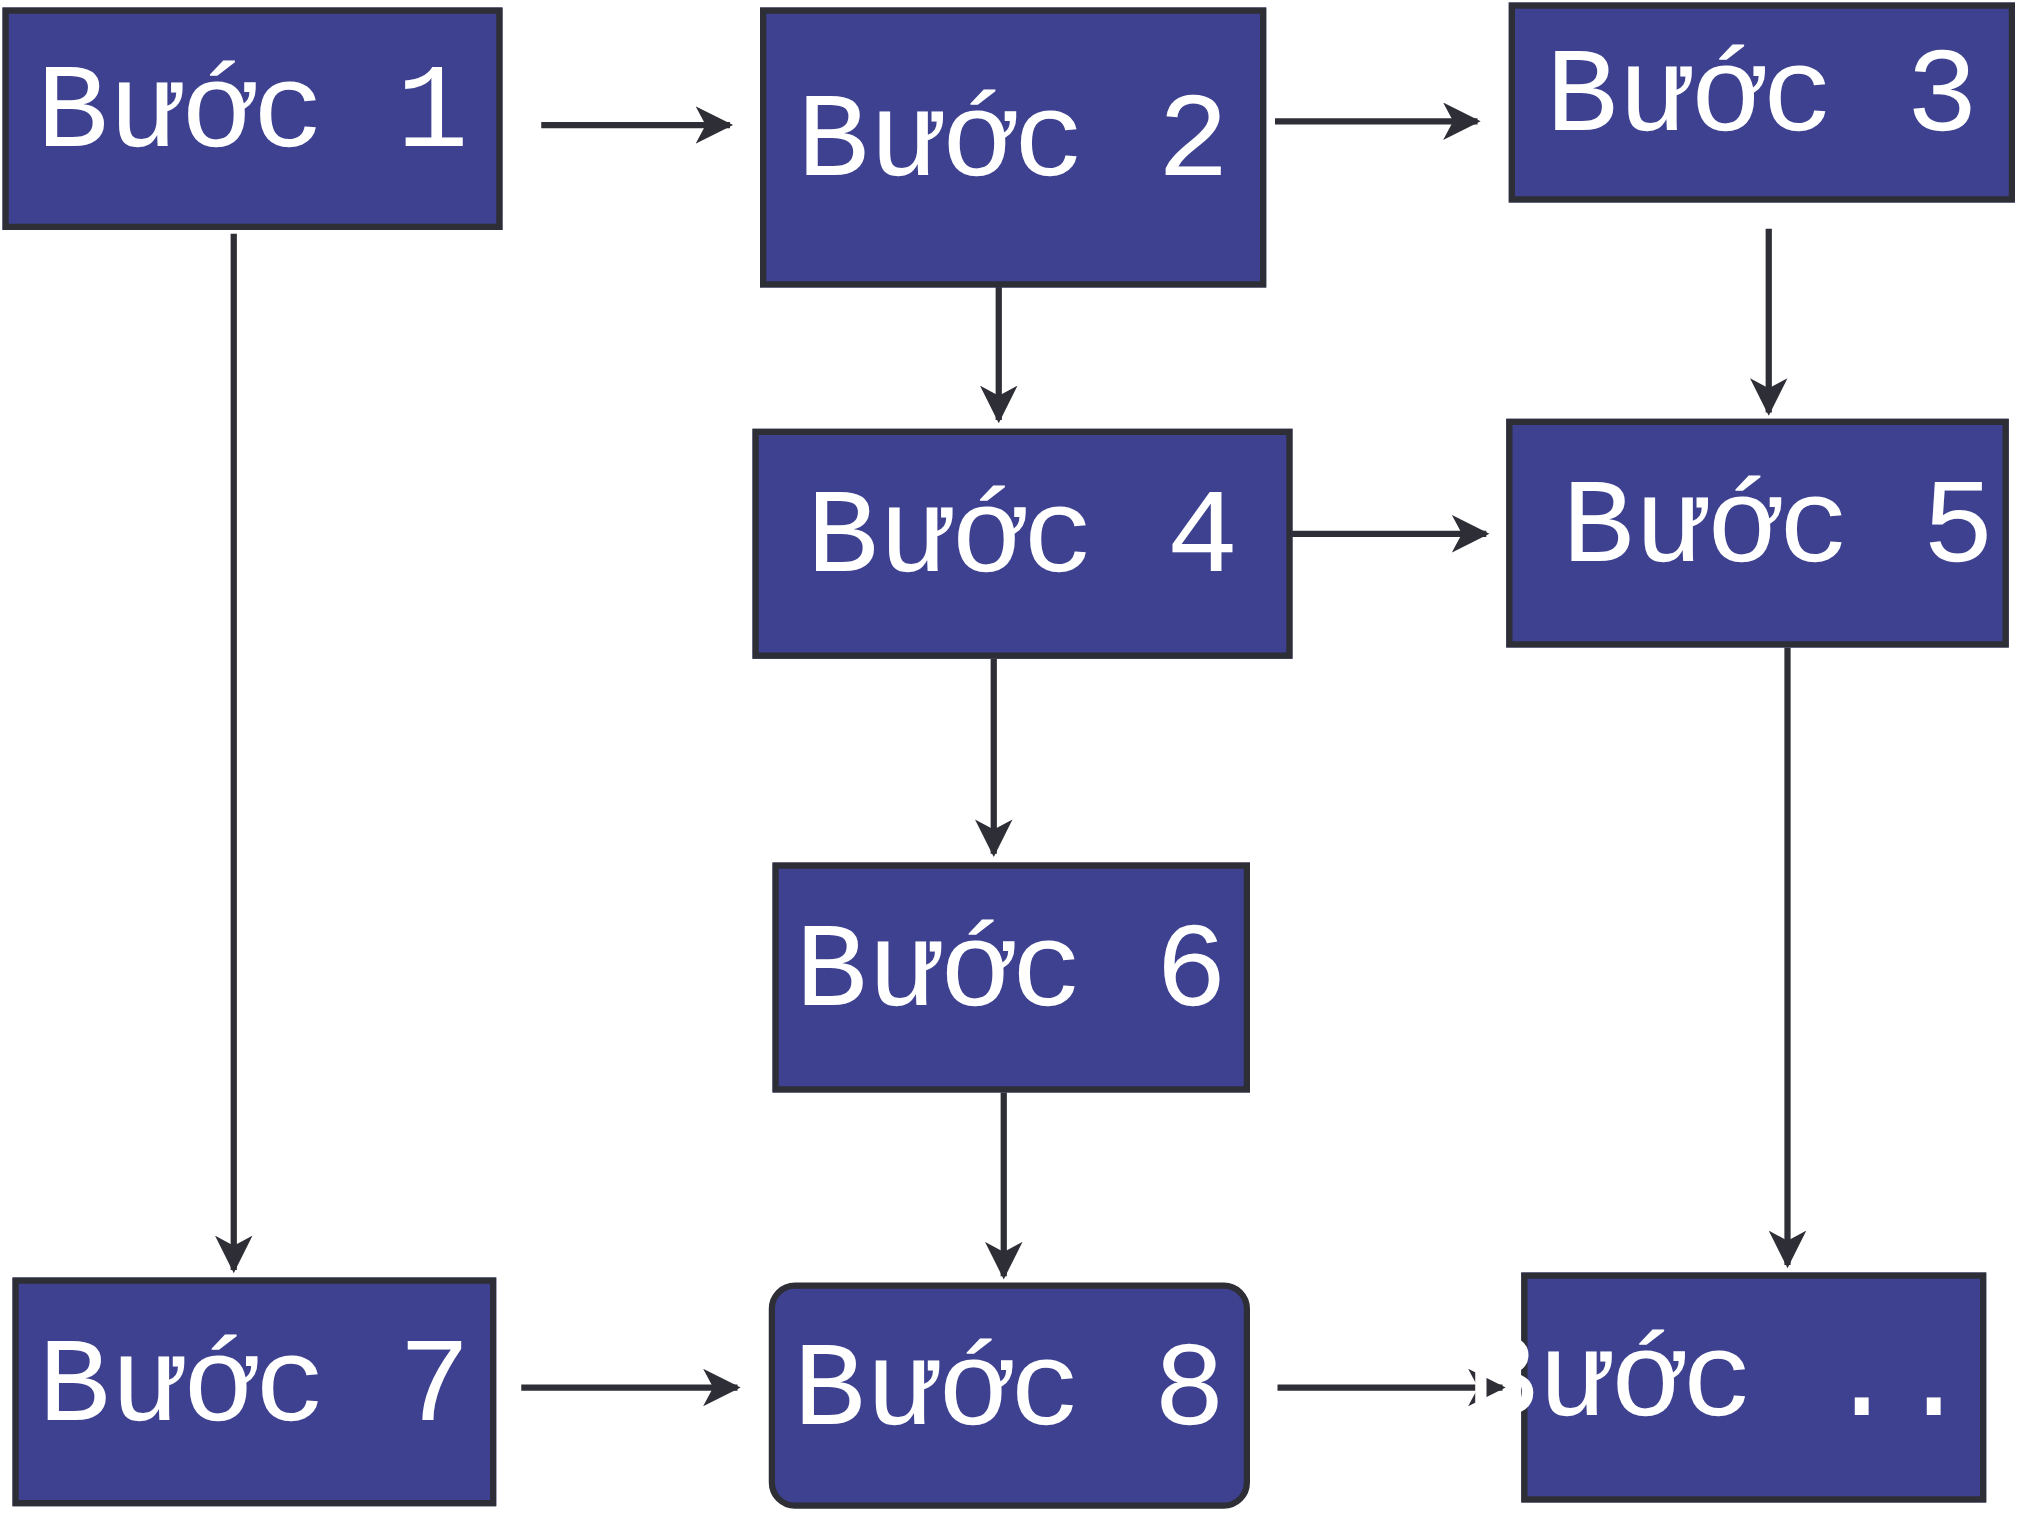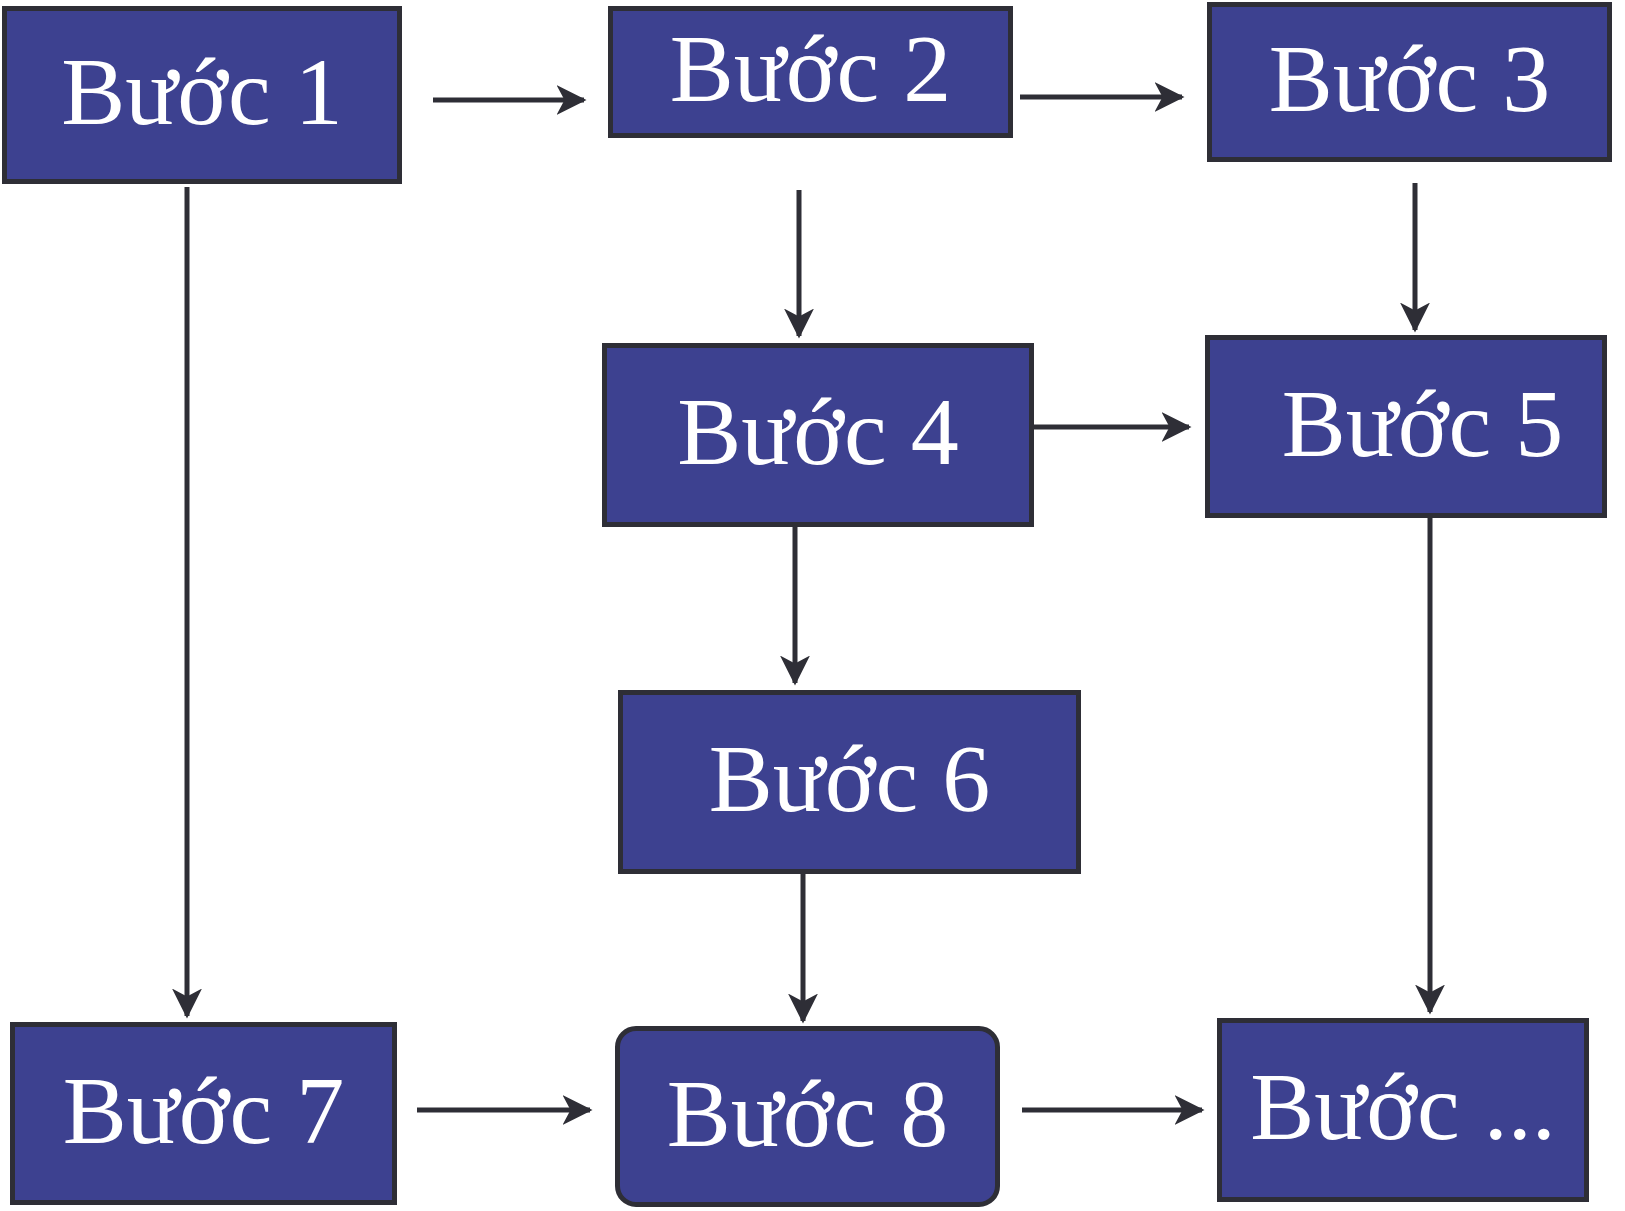--- a/index.html
+++ b/index.html
@@ -6,21 +6,21 @@
     margin: 0;
     padding: 0;
     background: #ffffff;
   }
   .canvas {
     position: relative;
     width: 1625px;
     height: 1211px;
     background: #ffffff;
     overflow: hidden;
-    font-family: Liberation Serif, serif;
+    font-family: Liberation Mono, monospace;
   }
   .edges-layer {
     position: absolute;
     left: 0;
     top: 0;
     width: 1625px;
     height: 1211px;
   }
   .node {
     position: absolute;
@@ -30,25 +30,25 @@
     color: #ffffff;
     font-size: 96px;
     line-height: 1;
     display: flex;
     align-items: center;
     justify-content: center;
     white-space: nowrap;
     padding-bottom: 6px;
   }
   .n1 { left: 2px;    top: 6px;    width: 400px; height: 178px; }
-  .n2 { left: 608px;  top: 6px;    width: 405px; height: 132px; }
+  .n2 { left: 608px;  top: 6px;    width: 405px; height: 224px; }
   .n3 { left: 1207px; top: 2px;    width: 405px; height: 160px; }
   .n4 { left: 602px;  top: 343px;  width: 432px; height: 184px; }
   .n5 { left: 1205px; top: 335px;  width: 402px; height: 183px; padding-left: 33px; }
-  .n6 { left: 618px;  top: 690px;  width: 463px; height: 184px; }
+  .n6 { left: 618px;  top: 690px;  width: 382px; height: 184px; }
   .n7 { left: 10px;   top: 1022px; width: 387px; height: 183px; }
   .n8 { left: 615px;  top: 1026px; width: 385px; height: 181px; border-radius: 21px; }
   .n9 { left: 1217px; top: 1018px; width: 372px; height: 184px; }
   .edge {
     stroke: #2e2e36;
     stroke-width: 5;
     fill: none;
   }
 </style>
 </head>

